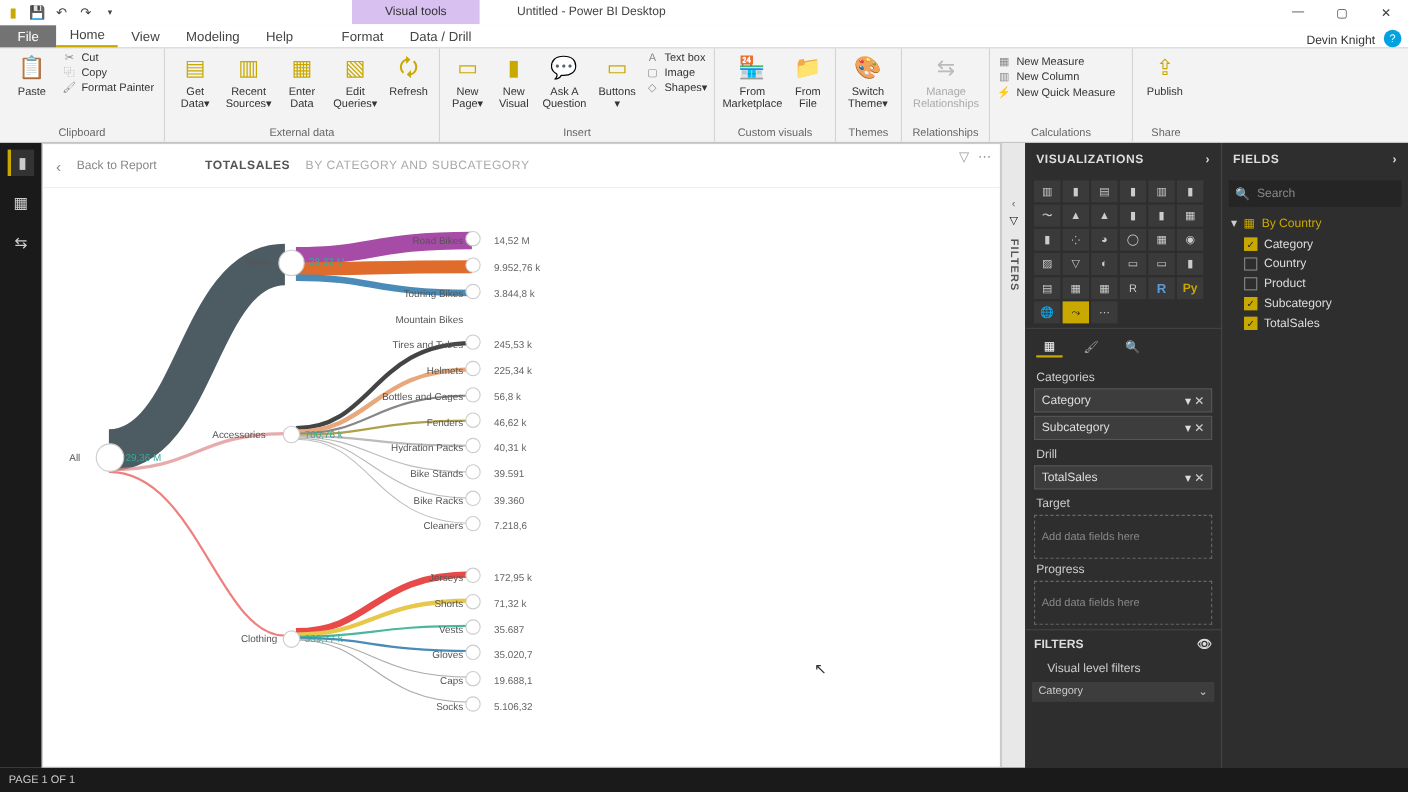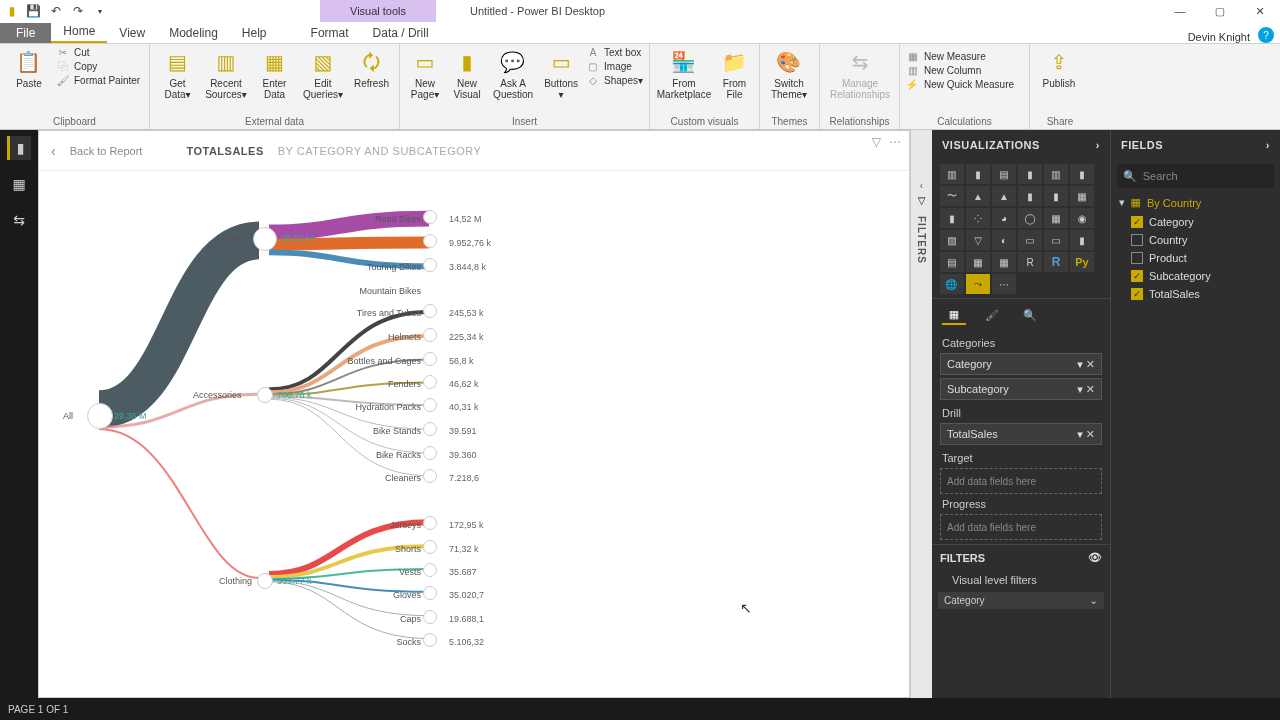--- a/index.html
+++ b/index.html
@@ -66,21 +66,21 @@
 .viz-grid .vi.sel { background:#c9a900; color:#222; }
 .viz-grid .py { background:#3a3a3a; color:#c9a900; font-weight:700; font-size:11px;}
 .viz-grid .r { color:#5b9bd5; font-weight:700; font-size:12px;}
 .well-tabs { display:flex; gap:14px; padding:6px 10px 4px; border-top:1px solid #444; }
 .well-tabs span { width:24px; height:20px; display:flex; align-items:center; justify-content:center; color:#aaa; }
 .well-tabs span.active { border-bottom:2px solid #c9a900; color:#fff;}
 .well-section { padding:4px 8px; }
 .well-label { font-size:11px; color:#ccc; padding:4px 2px; }
 .well-pill { background:#3d3d3d; border:1px solid #555; height:22px; display:flex; align-items:center; justify-content:space-between; padding:0 6px; font-size:11px; color:#ddd; margin-bottom:3px; position:relative; }
 .well-pill .x { color:#ccc; font-size:11px; }
-.well-drop { border:1px dashed #666; height:26px; display:flex; align-items:center; padding:0 6px; color:#888; font-size:10px; }
+.well-drop { border:1px dashed #666; height:40px; display:flex; align-items:center; padding:0 6px; color:#888; font-size:10px; }
 .filters-hdr { font-weight:700; padding:6px 8px; display:flex; justify-content:space-between; align-items:center; border-top:1px solid #444; }
 .filter-row { background:#3d3d3d; margin:2px 6px; padding:3px 6px; display:flex; justify-content:space-between; font-size:10px; color:#ccc; }
 
 .fields-pane { width:170px; background:#2e2e2e; color:#ddd; font-size:11px; border-left:1px solid #444; }
 .search-box { margin:4px 6px; background:#252525; height:24px; display:flex; align-items:center; padding:0 6px; color:#888; gap:6px; font-size:11px; }
 .table-row { display:flex; align-items:center; gap:6px; padding:4px 8px; color:#c9a900; }
 .field-row { display:flex; align-items:center; gap:6px; padding:3px 8px 3px 20px; }
 .chk { width:12px; height:12px; border:1px solid #888; display:inline-flex; align-items:center; justify-content:center; font-size:9px; background:#2e2e2e; }
 .chk.on { background:#c9a900; border-color:#c9a900; color:#222; }
 

